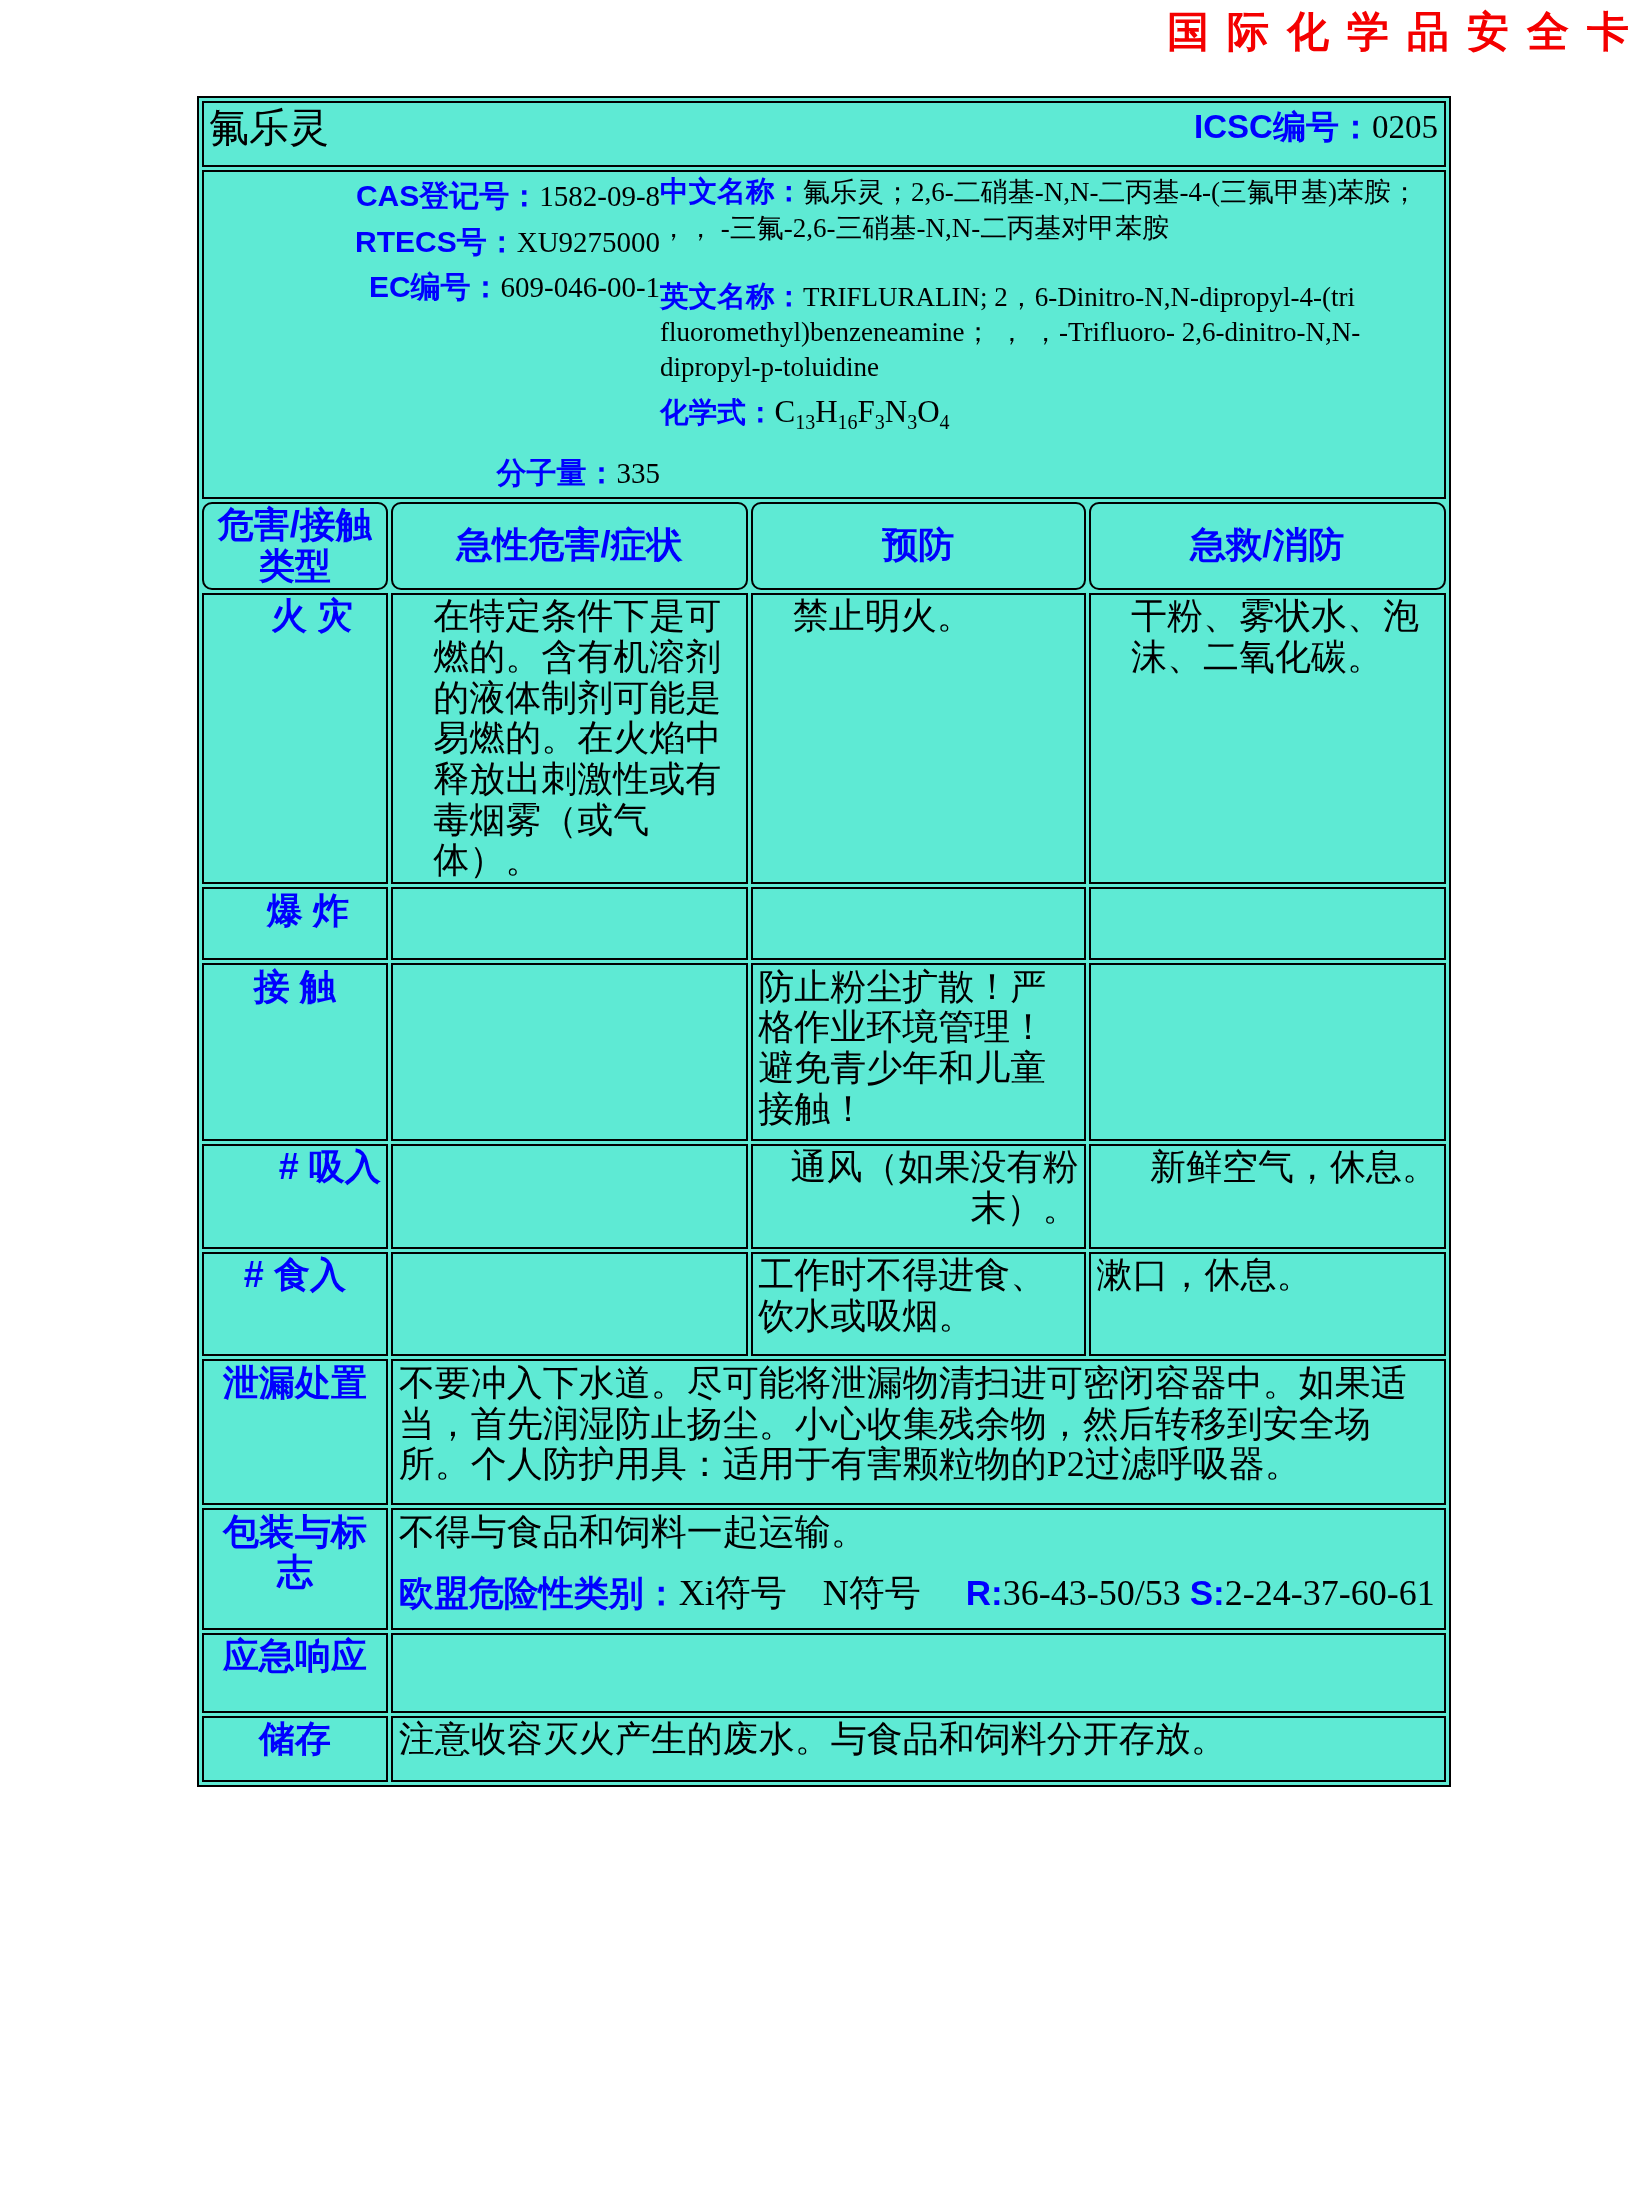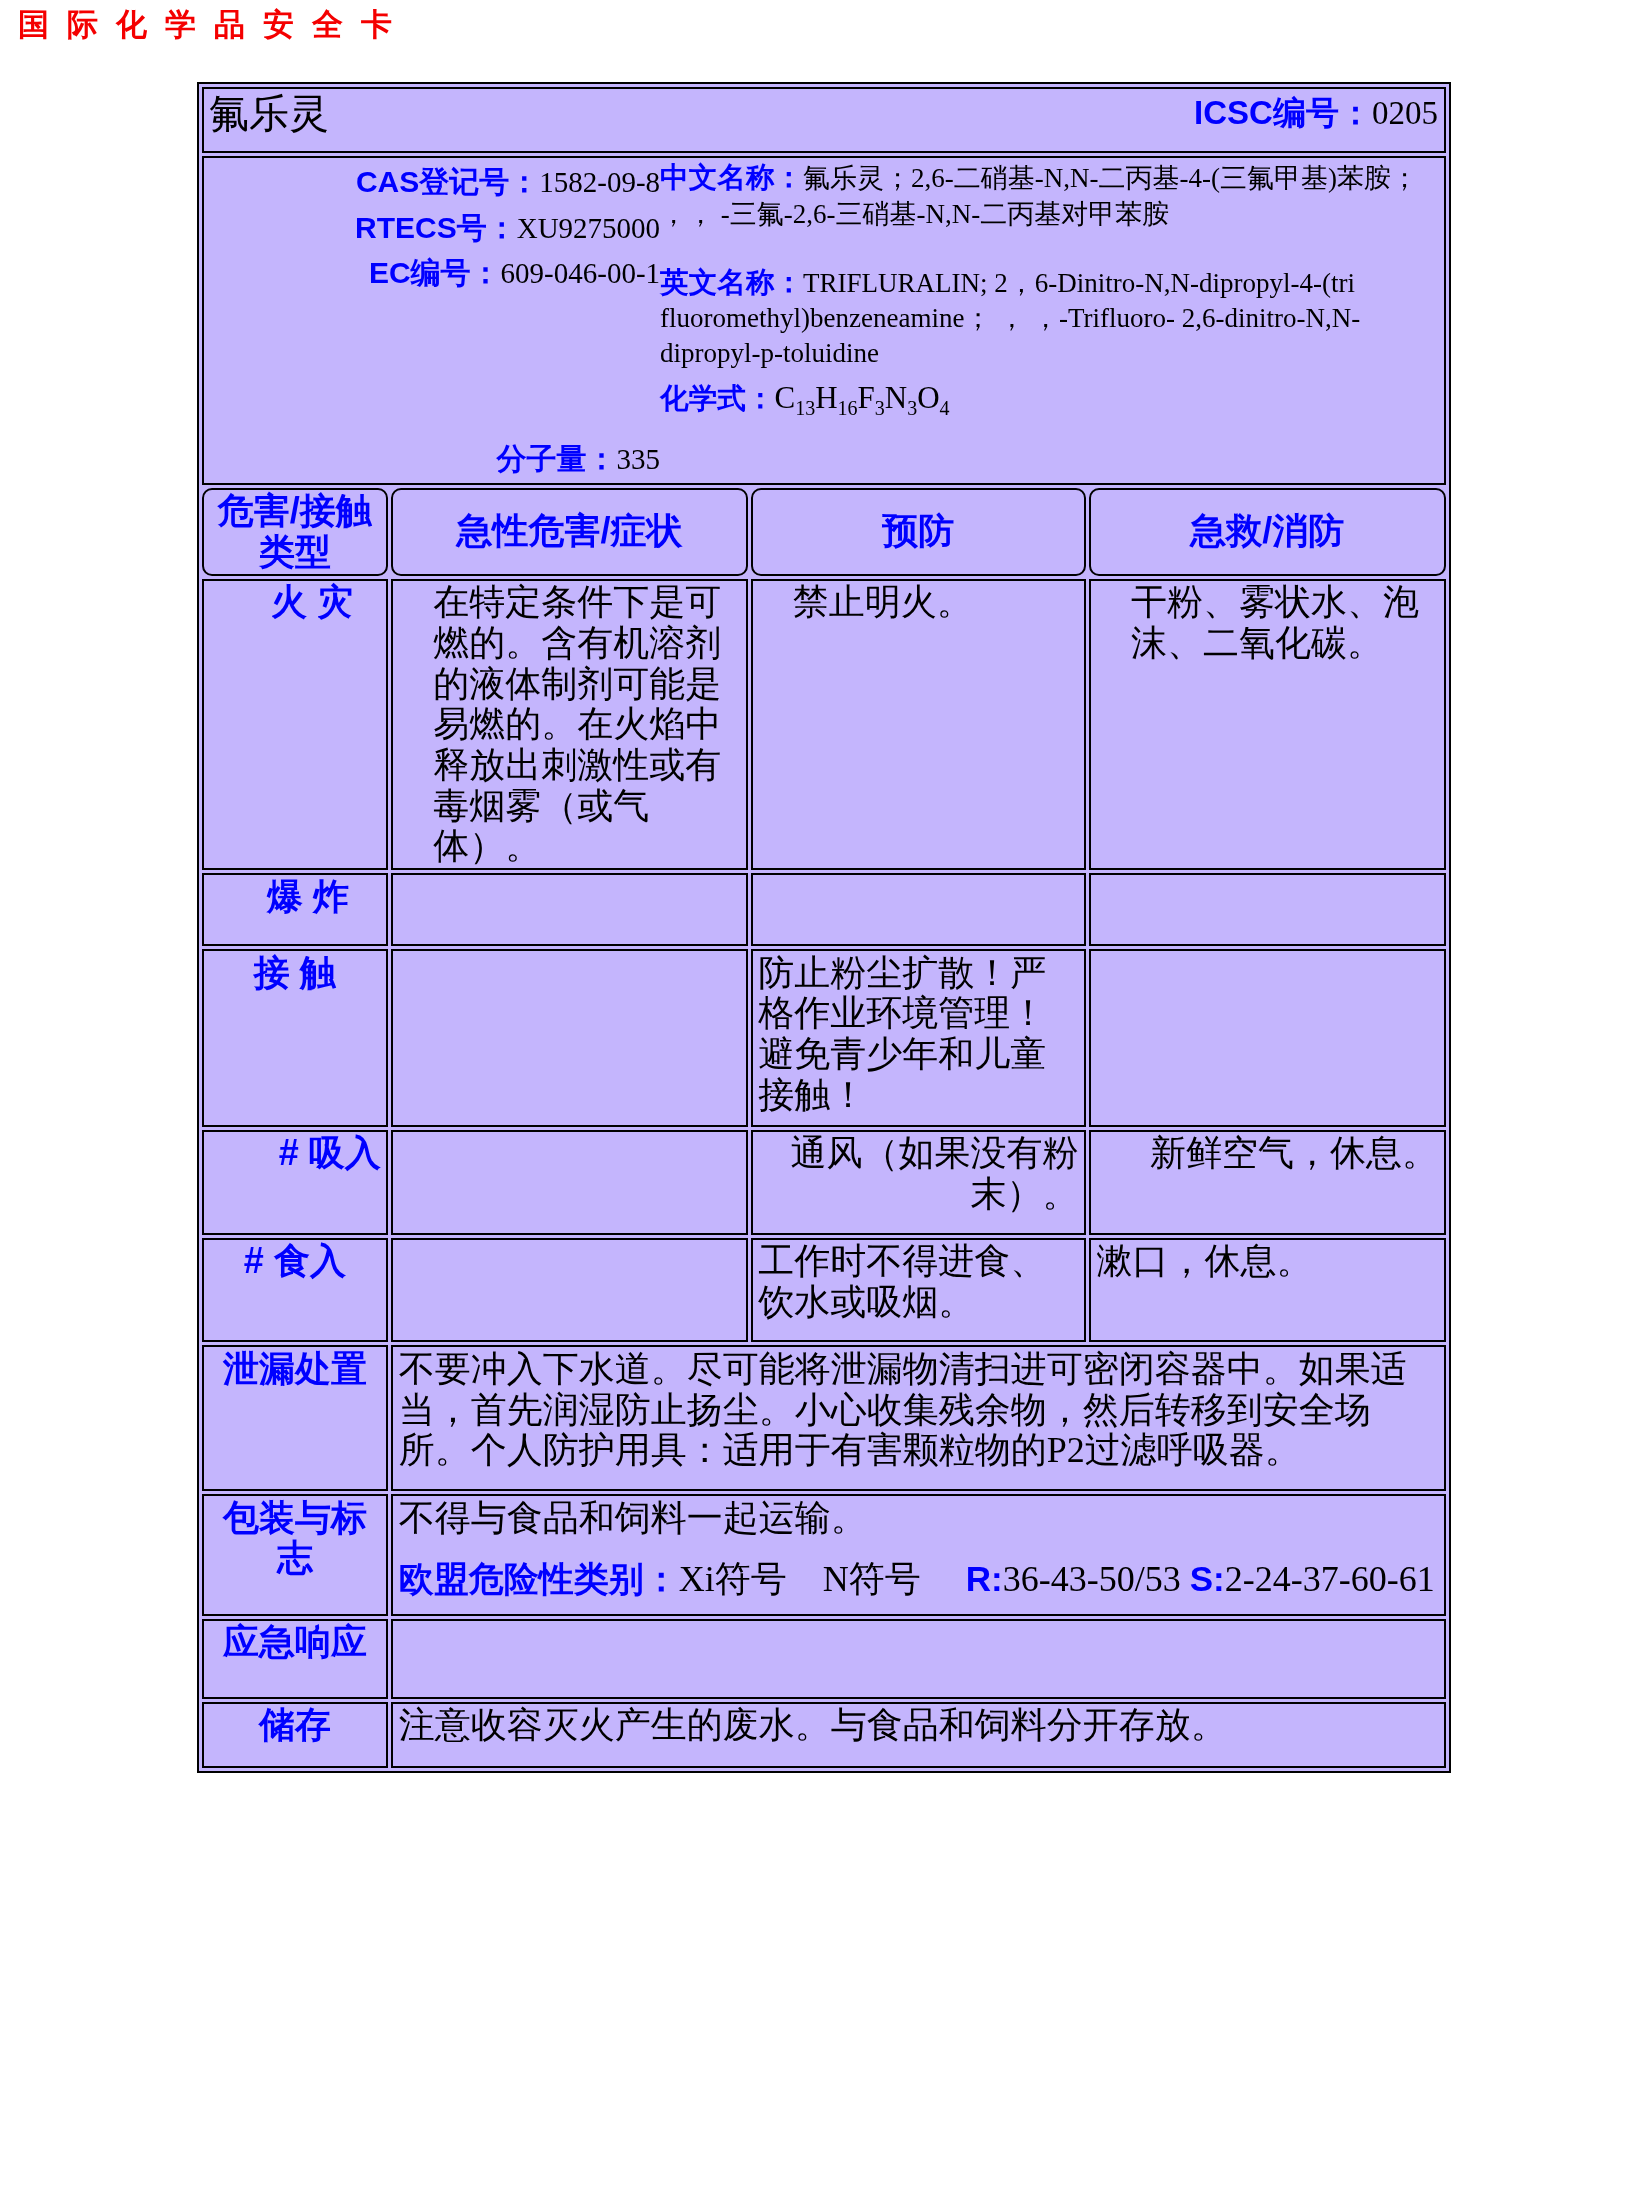--- a/index.html
+++ b/index.html
@@ -4,36 +4,36 @@
 <style>
   html,body{margin:0;padding:0;background:#ffffff;}
   body{
     width:1647px;height:2205px;position:relative;
     font-family:"Liberation Serif","DejaVu Serif",serif;
     color:#000;
   }
   
   .page-title{
     margin:4.2px 0 36px 0;
-    text-align:left;
+    text-align:right;
     font-family:"DejaVu Sans","Liberation Sans",sans-serif;
     font-weight:bold;
-    font-size:31px;
+    font-size:42px;
     letter-spacing:18px;
     color:#f40000;
     text-indent:18px; 
   }
   
   table.card{
     width:1254px;
     margin:0 auto;
     border:2.8px solid #000;
     border-collapse:separate;
     border-spacing:3.5px;
-    background:#c4b5fd;
+    background:#5eead4;
     table-layout:fixed;
   }
   table.card td{
     border:2.1px solid #000;
     padding:1.4px 5.6px;
     vertical-align:top;
     font-size:36px;
     line-height:1.13;
     overflow:hidden;
     word-break:normal;

